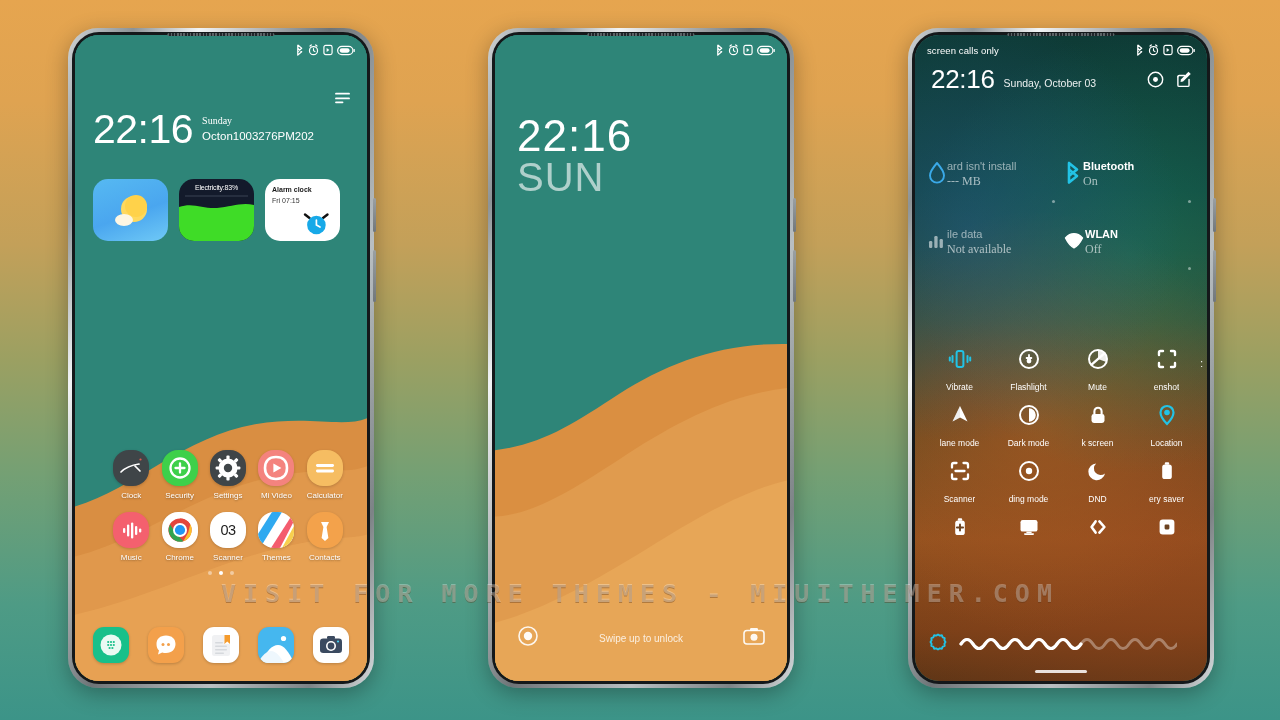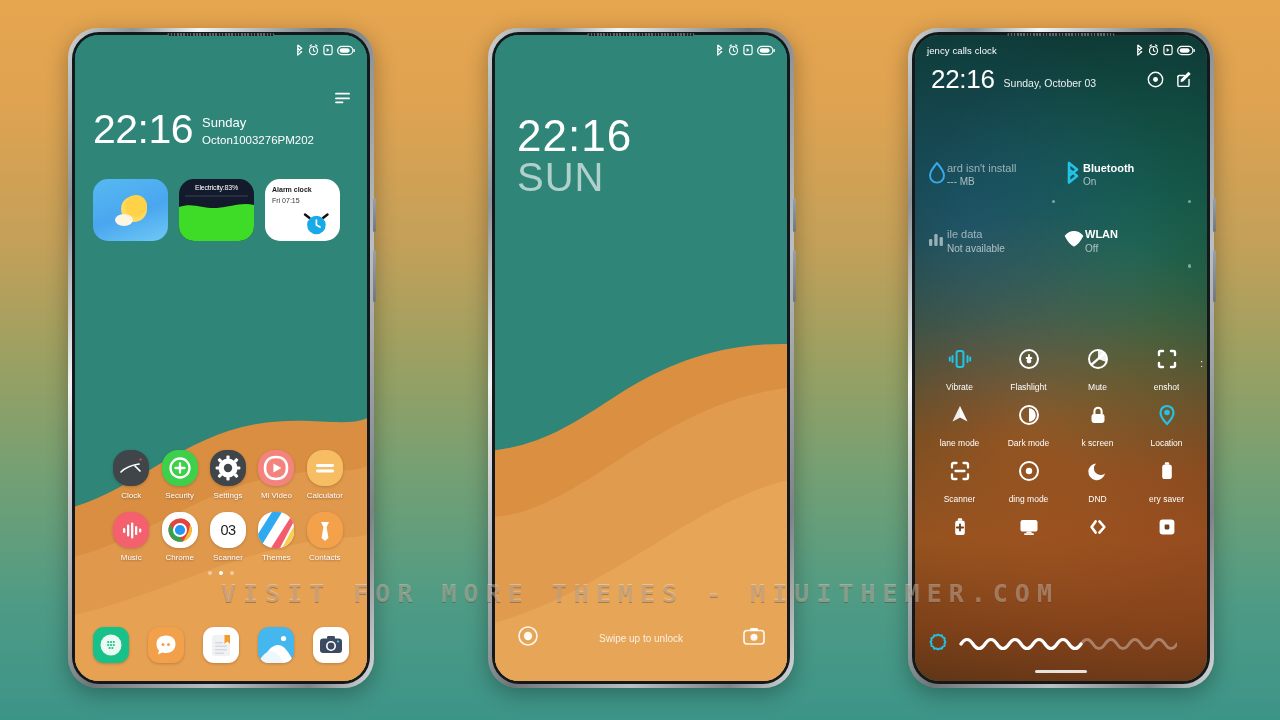--- a/index.html
+++ b/index.html
@@ -41,21 +41,21 @@
 
   
   .wall { position:absolute; inset:0; background:#2e8578; }
   .wall svg { position:absolute; inset:0; width:100%; height:100%; display:block; }
 
   
   .h-clockrow { position:absolute; top:74px; left:18px; right:14px; display:flex; align-items:flex-start; z-index:10; }
   .h-time { font-size:41px; font-weight:300; color:#fff; line-height:.98;
     letter-spacing:-.5px; font-family:"Liberation Sans",sans-serif; }
   .h-datewrap { margin-left:9px; margin-top:5px; overflow:hidden; max-width:112px; }
-  .h-date1 { font-size:13px; color:#fff; line-height:1.42; white-space:nowrap; }
+  .h-date1 { font-size:10px; color:#fff; line-height:1.42; white-space:nowrap;font-family:Liberation Serif, serif; }
   .h-date2 { font-size:11.5px; color:#fff; line-height:1.42; white-space:nowrap; }
   .h-menu { position:absolute; top:55px; right:16px; z-index:11; }
 
   .widgets { position:absolute; top:144px; left:18px; right:18px; display:flex; gap:11px; z-index:10; }
   .w { height:62px; border-radius:15px; overflow:hidden; position:relative; }
   .w-weather { width:75px; background:linear-gradient(160deg,#56b9f2 0%,#4aa6ef 55%,#6fc9f6 100%); }
   .w-batt { width:75px; background:#131a2b; }
   .w-alarm { width:75px; background:#fff; }
   .w-batt-label { position:absolute; top:5px; left:0; right:0; text-align:center;
     font-size:7px; color:#fff; font-weight:500; z-index:2; letter-spacing:-.2px; }
@@ -101,21 +101,21 @@
   .n-head { position:absolute; top:30px; left:16px; right:14px; display:flex;
     align-items:center; z-index:10; }
   .n-time { font-size:26px; color:#fff; font-weight:300; line-height:1; letter-spacing:-.3px; }
   .n-date { font-size:10.5px; color:rgba(255,255,255,.92); margin-left:9px; margin-top:9px; white-space:nowrap; }
   .n-acts { margin-left:auto; display:flex; gap:12px; margin-top:6px; }
 
   .n-pair { position:absolute; left:12px; right:8px; display:flex; z-index:10; }
   .n-tile { flex:1; display:flex; align-items:center; gap:0; position:relative;margin-top:25px; }
   .n-tile-txt .t1 { font-size:11px; color:#fff; font-weight:600; line-height:1.25; white-space:nowrap; }
   .n-tile-txt .t1.dim { color:rgba(255,255,255,.55); font-weight:400; }
-  .n-tile-txt .t2 { font-size:10px; color:rgba(255,255,255,.62); line-height:1.3; white-space:nowrap; }
+  .n-tile-txt .t2 { font-size:12px; color:rgba(255,255,255,.62); line-height:1.3; white-space:nowrap;font-family:Liberation Serif, serif; }
   .tiledot { position:absolute; right:8px; bottom:-13px; width:3.5px; height:3.5px;
     border-radius:50%; background:rgba(255,255,255,.45); }
 
   .qs { position:absolute; left:10px; right:6px; top:312px; z-index:10; }
   .qsrow { display:flex; margin-bottom:11px; }
   .qs-item { flex:1; display:flex; flex-direction:column; align-items:center; }
   .qs-lbl { margin-top:7px; font-size:8.5px; color:#fff; white-space:nowrap; overflow:hidden;
     max-width:56px; text-align:left; }
   .qs-more { position:absolute; right:-2px; top:14px; font-size:10px; color:#fff; line-height:.6; }
 
@@ -476,21 +476,21 @@
   <div class="sidebtn" style="top:222px; height:52px;"></div>
   <div class="phone-inner">
     <div class="earpiece"></div>
     <div class="screen">
 
       <div class="shade">
         <div class="shade-bg"></div>
       </div>
 
       <div class="statusbar">
-        <span class="st-left">jency calls clock</span>
+        <span class="st-left">screen calls only</span>
         <span class="sicon">
           <svg width="9" height="12" viewBox="0 0 10 14">
               <path d="M3 1 L7.5 5 L3 9 M3 5 L7.5 9 L3 13 L3 1" fill="none" stroke="#fff" stroke-width="1.5" stroke-linejoin="round"></path>
             </svg>
         </span>
         <span class="sicon">
           <svg width="11" height="12" viewBox="0 0 12 13">
               <circle cx="6" cy="7.2" r="4.4" fill="none" stroke="#fff" stroke-width="1.3"></circle>
               <path d="M6 4.8 L6 7.2 L7.6 8.2" stroke="#fff" stroke-width="1.2" fill="none" stroke-linecap="round"></path>
               <path d="M2.2 2.2 L3.6 1" stroke="#fff" stroke-width="1.3" stroke-linecap="round"></path>

